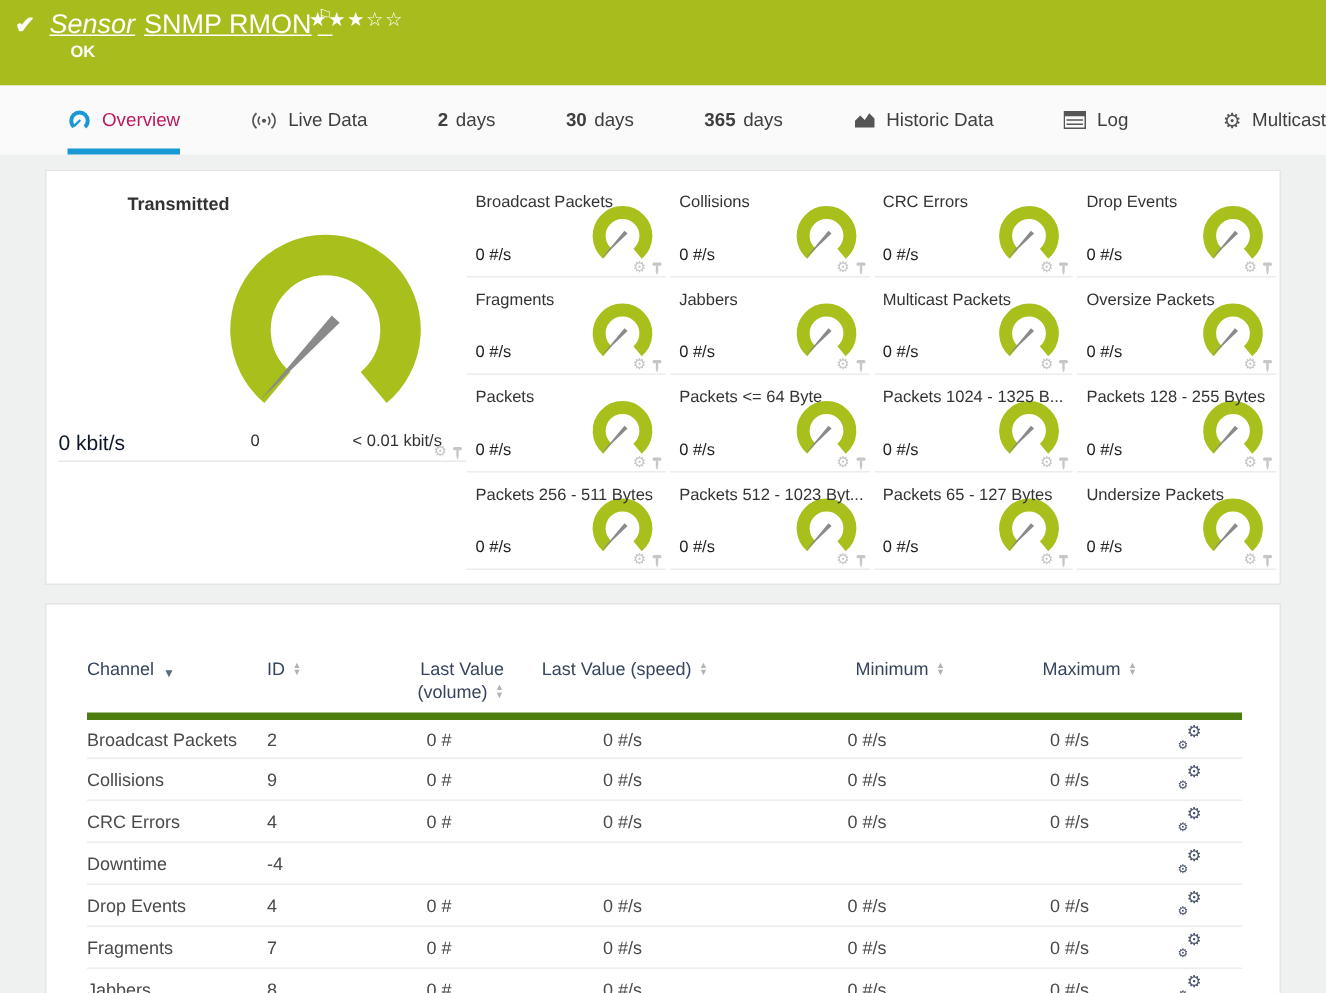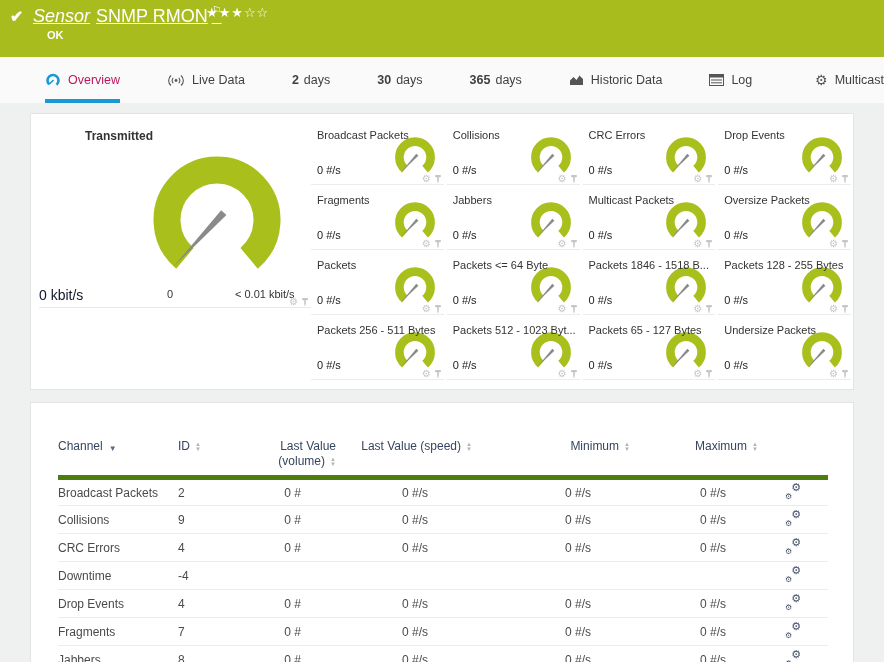--- a/index.html
+++ b/index.html
@@ -289,21 +289,21 @@
         </svg>
       <div class="mval">0 #/s</div>
       <div class="cell-icons">
           <span class="gear-glyph">⚙</span>
           <svg width="8" height="10" viewBox="0 0 8 10" fill="#c6c6c6">
             <use href="#sym-pin"></use>
           </svg>
         </div>
     </div>
     <div class="mini">
-      <div class="mtitle">Packets 1846 - 1518 B...</div>
+      <div class="mtitle">Packets 1024 - 1325 B...</div>
       <svg class="gauge" width="52" height="45" viewBox="0 0 60 52">
           <use href="#sym-mini-gauge"></use>
         </svg>
       <div class="mval">0 #/s</div>
       <div class="cell-icons">
           <span class="gear-glyph">⚙</span>
           <svg width="8" height="10" viewBox="0 0 8 10" fill="#c6c6c6">
             <use href="#sym-pin"></use>
           </svg>
         </div>

